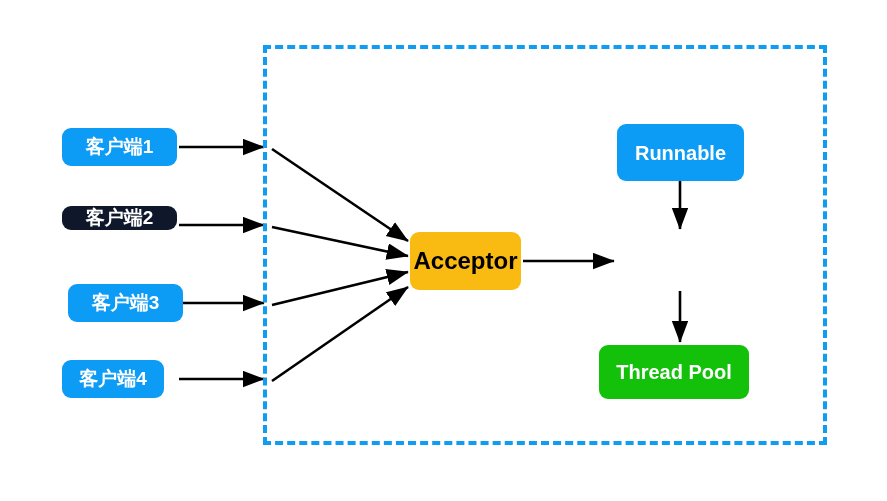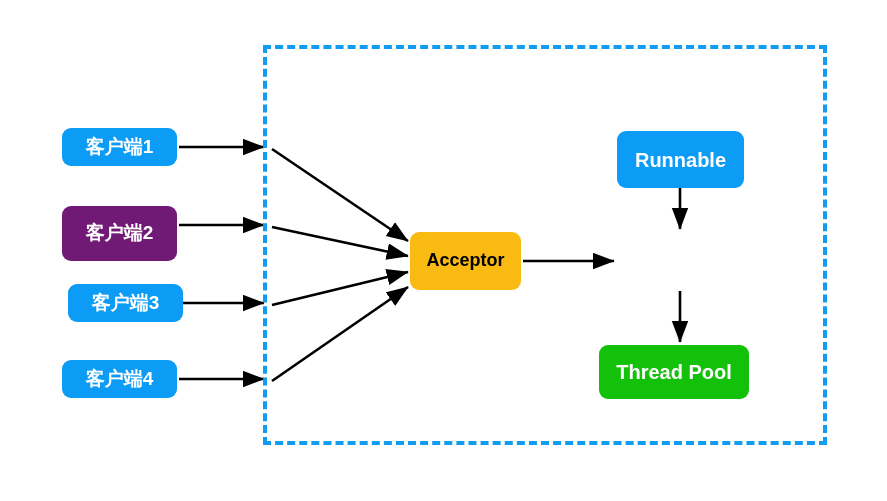--- a/index.html
+++ b/index.html
@@ -39,21 +39,21 @@
     z-index: 3;
   }
   .node-client {
     background: #0c9bf5;
     color: #ffffff;
     font-size: 19px;
   }
   .node-acceptor {
     background: #f9bb12;
     color: #000000;
-    font-size: 18px;
+    font-size: 24px;
   }
   .node-blue {
     background: #0c9bf5;
     color: #ffffff;
     font-size: 20px;
   }
   .node-green {
     background: #13c10b;
     color: #ffffff;
     font-size: 20px;
@@ -91,20 +91,20 @@
       <line x1="272" y1="305" x2="408" y2="272"></line>
       <line x1="272" y1="381" x2="408" y2="287"></line>
 
       <line x1="523" y1="261" x2="614" y2="261"></line>
       <line x1="680" y1="177" x2="680" y2="229"></line>
       <line x1="680" y1="291" x2="680" y2="342"></line>
     </g>
   </svg>
 
   <div class="node node-client" style="left: 62px; top: 128px; width: 115px; height: 38px; background: rgb(12, 155, 245); color: rgb(255, 255, 255);">客户端1</div>
-  <div class="node node-client" style="left: 62px; top: 206px; width: 115px; height: 55px; background: #701a75; color: rgb(255, 255, 255);">客户端2</div>
+  <div class="node node-client" style="left: 62px; top: 206px; width: 115px; height: 24px; background: #0f172a; color: rgb(255, 255, 255);">客户端2</div>
   <div class="node node-client" style="left: 62px; top: 284px; width: 115px; height: 38px; background: rgb(12, 155, 245); color: rgb(255, 255, 255); margin-left: 6px;">客户端3</div>
-  <div class="node node-client" style="left: 62px; top: 360px; width: 115px; height: 38px; background: rgb(12, 155, 245); color: rgb(255, 255, 255);">客户端4</div>
+  <div class="node node-client" style="left: 62px; top: 360px; width: 102px; height: 38px; background: rgb(12, 155, 245); color: rgb(255, 255, 255);">客户端4</div>
   <div class="node node-acceptor" style="left: 410px; top: 232px; width: 111px; height: 58px; background: rgb(249, 187, 18); color: rgb(0, 0, 0);">Acceptor</div>
-  <div class="node node-blue" style="left: 617px; top: 131px; width: 127px; height: 57px; background: rgb(12, 155, 245); color: rgb(255, 255, 255);">Runnable</div>
+  <div class="node node-blue" style="left: 617px; top: 124px; width: 127px; height: 57px; background: rgb(12, 155, 245); color: rgb(255, 255, 255);">Runnable</div>
   <div class="node node-green" style="left: 599px; top: 345px; width: 150px; height: 54px; background: rgb(19, 193, 11); color: rgb(255, 255, 255);">Thread Pool</div>
 
 </div>
 
 </body></html>

